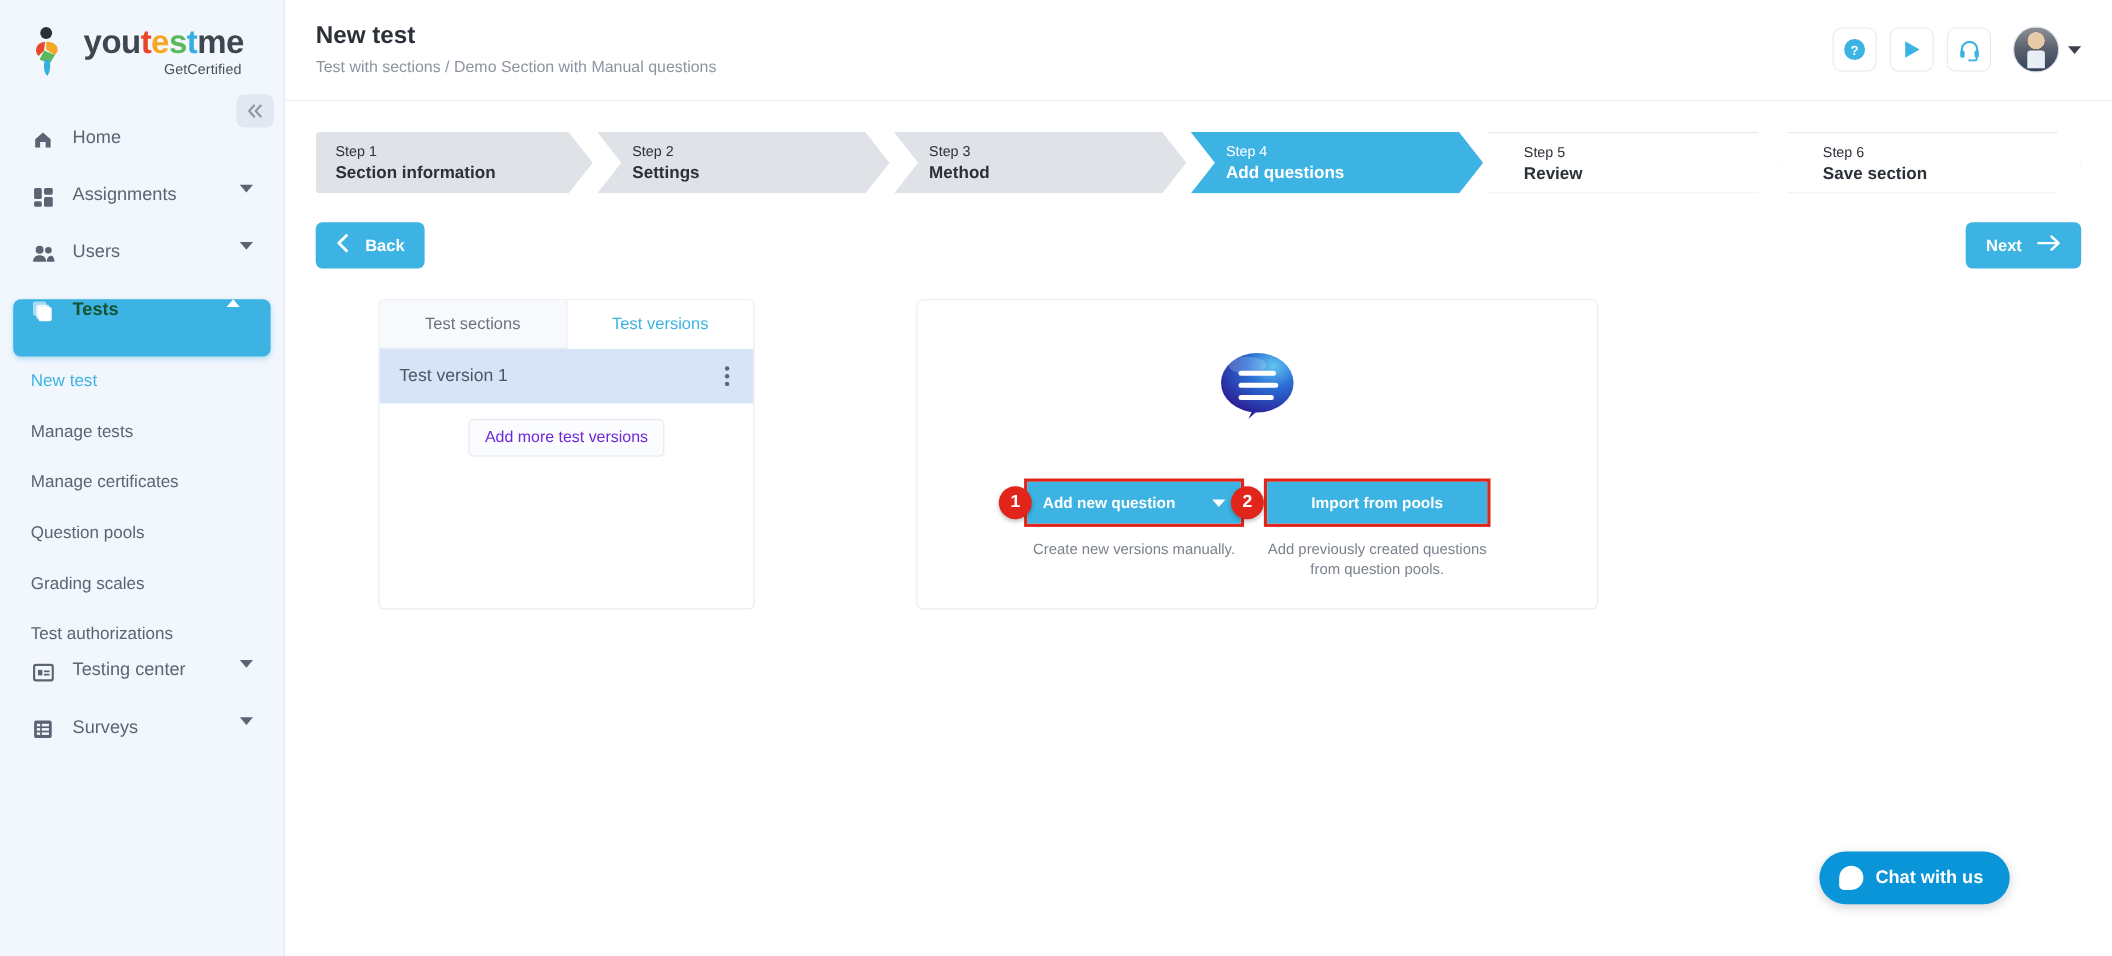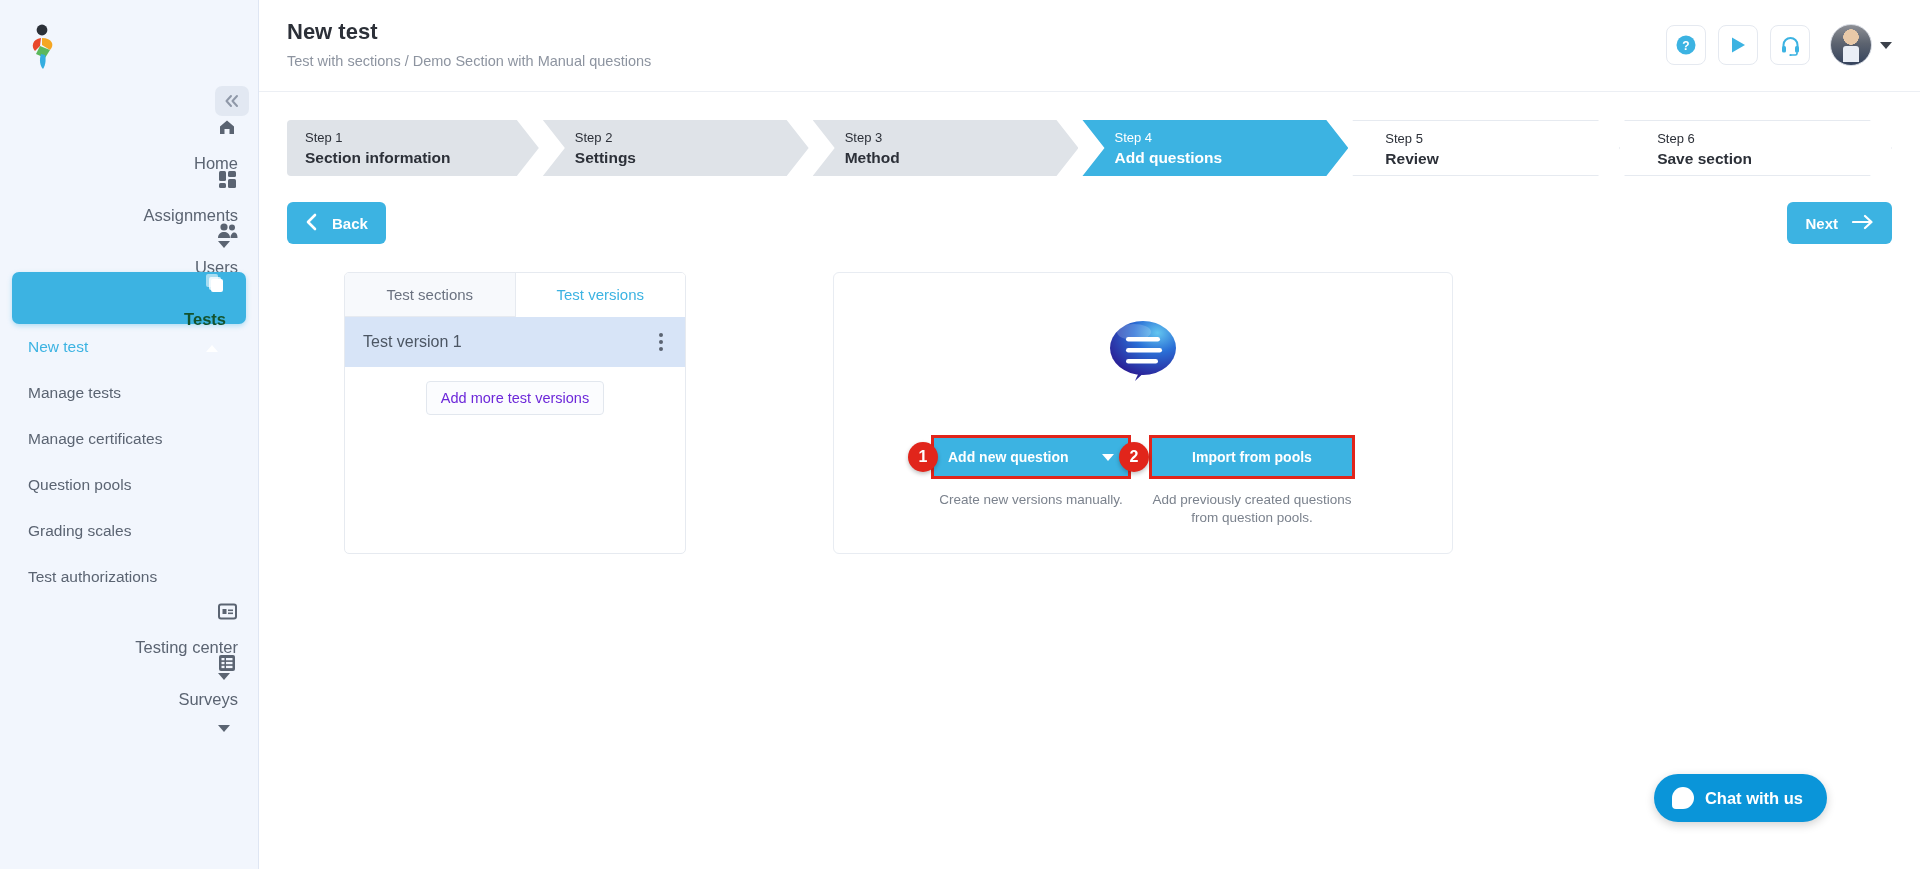--- a/index.html
+++ b/index.html
@@ -34,24 +34,24 @@
   .collapse-btn {
     position: absolute; top: 86px; left: 215px;
     width: 34px; height: 30px; border-radius: 7px;
     background: #e2e8f2; color: #8f98a8;
     display: flex; align-items: center; justify-content: center;
     font-size: 15px; cursor: pointer; font-weight: 700;
   }
 
   .nav { margin-top: 38px; }
   .nav-item {
-    display: flex; align-items: flex-end; gap: 16px;
+    display: flex; align-items: flex-start; gap: 16px;
     height: 52px; padding: 0 20px 0 28px;
     color: #5b6472; font-size: 16.5px;
-    cursor: pointer; position: relative; flex-direction: column;
+    cursor: pointer; position: relative;
   }
   .nav-item .ico { width: 22px; height: 22px; flex: 0 0 22px; display: flex; align-items: center; justify-content: center; color: #5b6472; }
   .nav-item .lbl { flex: 1; }
   .nav-item .caret {
     width: 0; height: 0; border-left: 6px solid transparent; border-right: 6px solid transparent;
     border-top: 7px solid #5b6472; margin-right: 8px;
   }
   .nav-item.active {
     background: #3cb3e2; color: #14532d; border-radius: 7px;
     margin: 0 12px 0 12px; padding-left: 16px; font-weight: 700;
@@ -196,20 +196,26 @@
     <div class="logo-wrap">
       <div class="logo-row">
         <div class="logo-mark">
           <svg width="38" height="46" viewBox="0 0 38 46">
             <circle cx="14" cy="6" r="5.4" fill="#2b3038"></circle>
             <path d="M13 14 C4 15 3 23 7 27 L12 22 Z" fill="#e8472a"></path>
             <path d="M14 14 C24 14 27 21 22 26 L14 21 Z" fill="#f5a623"></path>
             <path d="M12 22 L22 26 L17 34 L8 30 Z" fill="#5cb85c"></path>
             <path d="M13 30 C11 36 12 42 15 45 C18 41 18 34 17 31 Z" fill="#35aee0"></path>
           </svg>
+        </div>
+        <div>
+          <div class="logo-text">
+            <span style="color:#3f4650">you</span><span style="color:#e8472a">t</span><span style="color:#f5a623">e</span><span style="color:#5cb85c">s</span><span style="color:#35aee0">t</span><span style="color:#3f4650">me</span>
+          </div>
+          <div class="logo-sub">GetCertified</div>
         </div>
       </div>
     </div>
 
     <div class="collapse-btn">
       <svg width="16" height="14" viewBox="0 0 16 14">
           <path d="M7 2 L2.5 7 L7 12 M13 2 L8.5 7 L13 12" stroke="#8f98a8" stroke-width="2" fill="none" stroke-linecap="round" stroke-linejoin="round"></path>
         </svg>
     </div>
 

